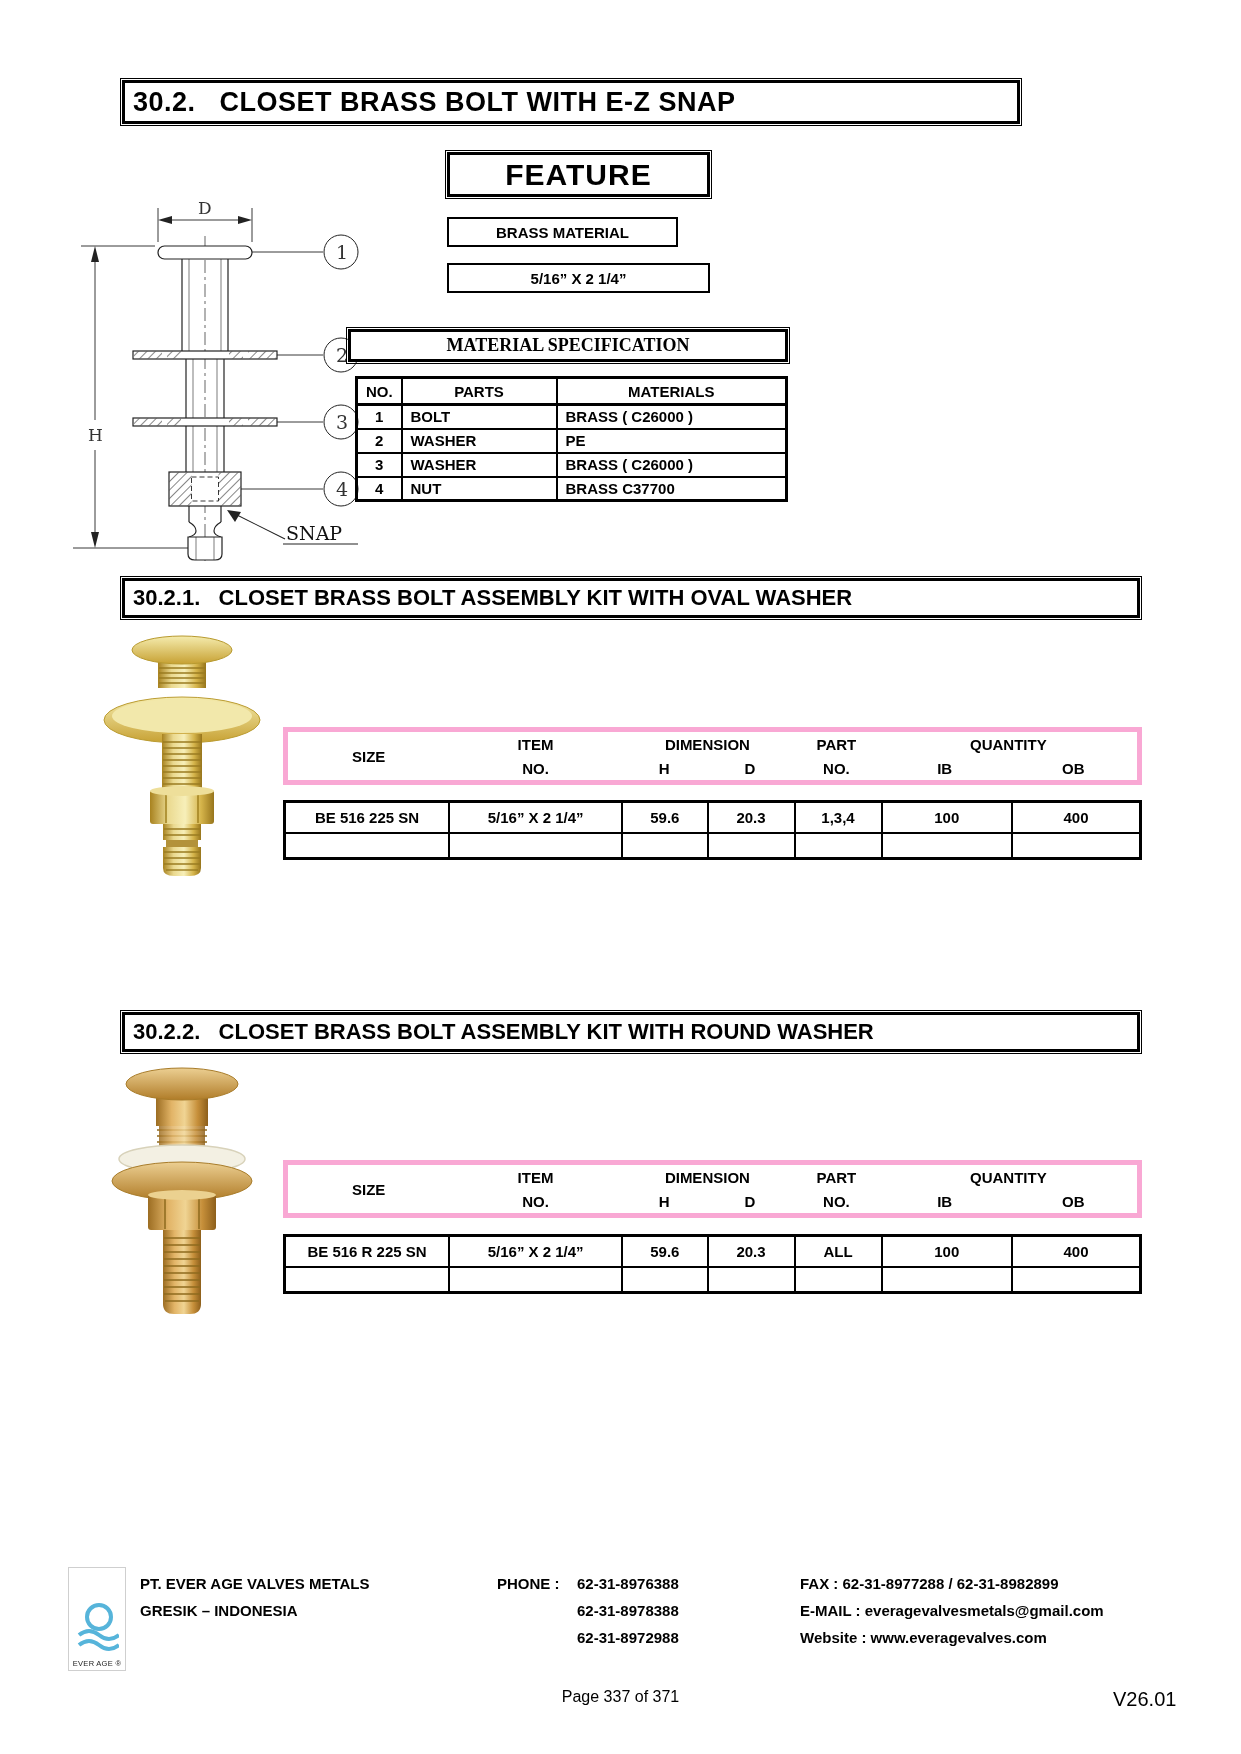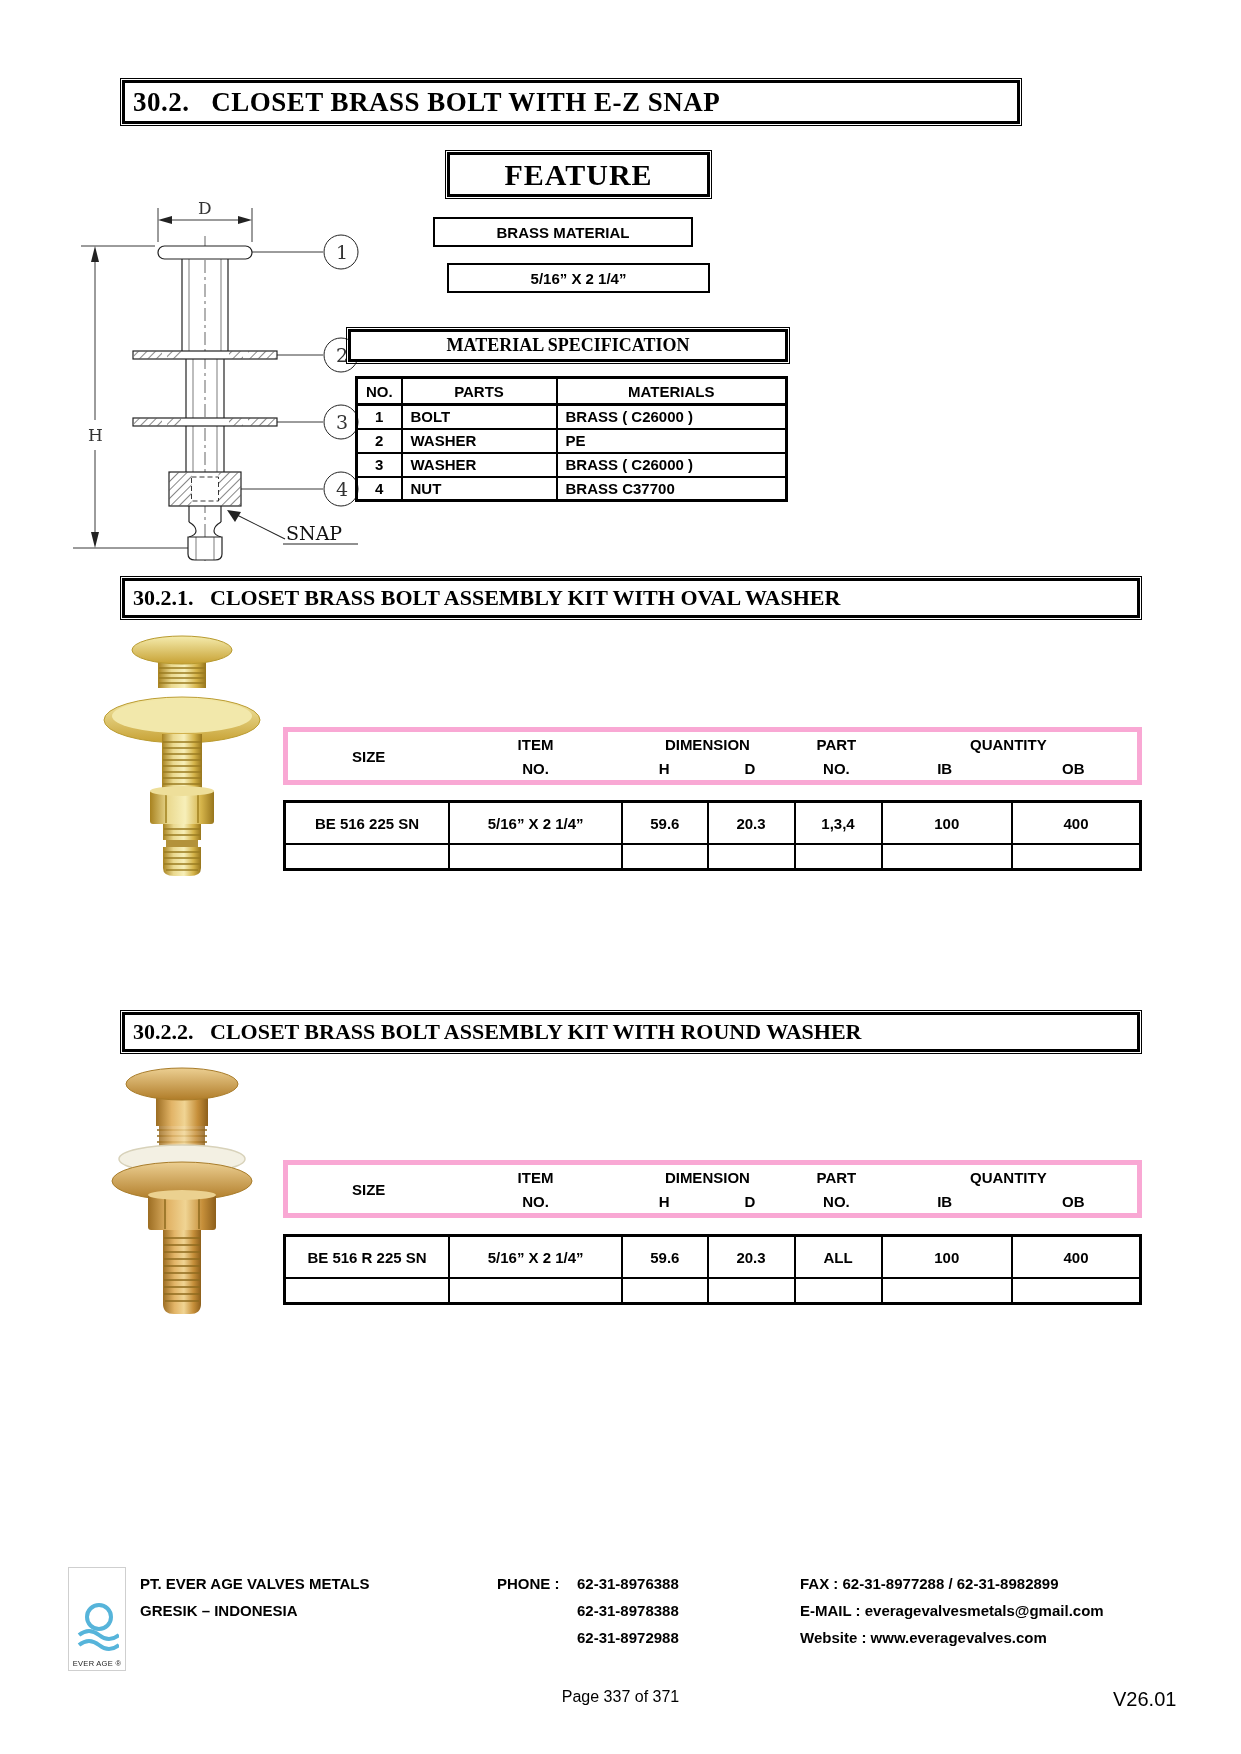--- a/index.html
+++ b/index.html
@@ -2,30 +2,30 @@
 <html><head>
 <meta charset="utf-8">
 <style>
   * { margin:0; padding:0; box-sizing:border-box; }
   html,body { background:#ffffff; }
   body { font-family:"Liberation Sans", sans-serif; color:#000; }
   .page { position:relative; width:1241px; height:1754px; background:#fff; overflow:hidden; }
 
   
   .dbox { position:absolute; border:3px solid #000; outline:1px solid #000; outline-offset:1px; background:#fff; display:flex; align-items:center; }
-  .serif-head { font-family:Liberation Serif, serif; font-weight:700; white-space:pre;text-align:center; }
+  .serif-head { font-family:Liberation Sans, sans-serif; font-weight:700; white-space:pre;text-align:center; }
 
   .title-box { left:122px; top:80px; width:898px; height:44px; padding-left:8px; }
   .title-box span { font-size:27px; letter-spacing:0.5px; }
 
   .feature-box { left:447px; top:152px; width:263px; height:45px; justify-content:center; }
   .feature-box span { font-size:30px; letter-spacing:1px; }
 
   .plain-box { position:absolute; border:2px solid #000; background:#fff; display:flex; align-items:center; justify-content:center; }
-  .brass-box { left:433px; top:217px; width:260px; height:30px; }
+  .brass-box { left:447px; top:217px; width:231px; height:30px; }
   .size-box  { left:447px; top:263px; width:263px; height:30px; }
   .plain-box span { font-size:15px; font-weight:700; }
 
   .spec-title { left:348px; top:329px; width:440px; height:33px; justify-content:center; border-width:3px; }
   .spec-title span { font-size:18px; font-weight:700; font-family:Liberation Serif, serif; }
 
   
   .spec-table { position:absolute; left:355px; top:376px; width:433px; border:3px solid #000; border-collapse:collapse; }
   .spec-table th, .spec-table td { border:2px solid #000; font-size:15px; height:24px; padding:1px 5px; }
   .spec-table th { height:27px; border-bottom:3px solid #000; }
@@ -40,21 +40,21 @@
 
   
   .kit-head { position:absolute; width:859px; height:58px; border:5px solid #f9a8d4; display:grid;
               grid-template-columns:19% 20.3% 10% 10.2% 10.2% 15.3% 1fr; grid-template-rows:1fr 1fr;
               font-weight:700; font-size:15px; align-items:center; text-align:center; background:#fff; }
   .kit-head .span2 { grid-row:1/3; }
   .kit-head .dim   { grid-column:3/5; }
   .kit-head .qty   { grid-column:6/8; }
   .kit-data { position:absolute; width:859px; border:3px solid #000; display:grid;
               grid-template-columns:19% 20.3% 10% 10.2% 10.2% 15.3% 1fr; background:#fff; }
-  .kit-data div { border-left:2px solid #000; height:40px; display:flex; align-items:center; justify-content:center;
+  .kit-data div { border-left:2px solid #000; height:29px; display:flex; align-items:center; justify-content:center;
                   font-weight:700; font-size:15px; }
   .kit-data div:nth-child(7n+1) { border-left:none; }
   .kit-data .r2 { border-top:2px solid #000; height:25px; }
 
   .diagram { position:absolute; left:55px; top:188px; }
   .photo1 { position:absolute; left:100px; top:628px; }
   .photo2 { position:absolute; left:95px;  top:1056px; }
 
   
   .logo { position:absolute; left:68px; top:1567px; width:58px; height:104px; border:1px solid #cfcfcf; background:#fff;

